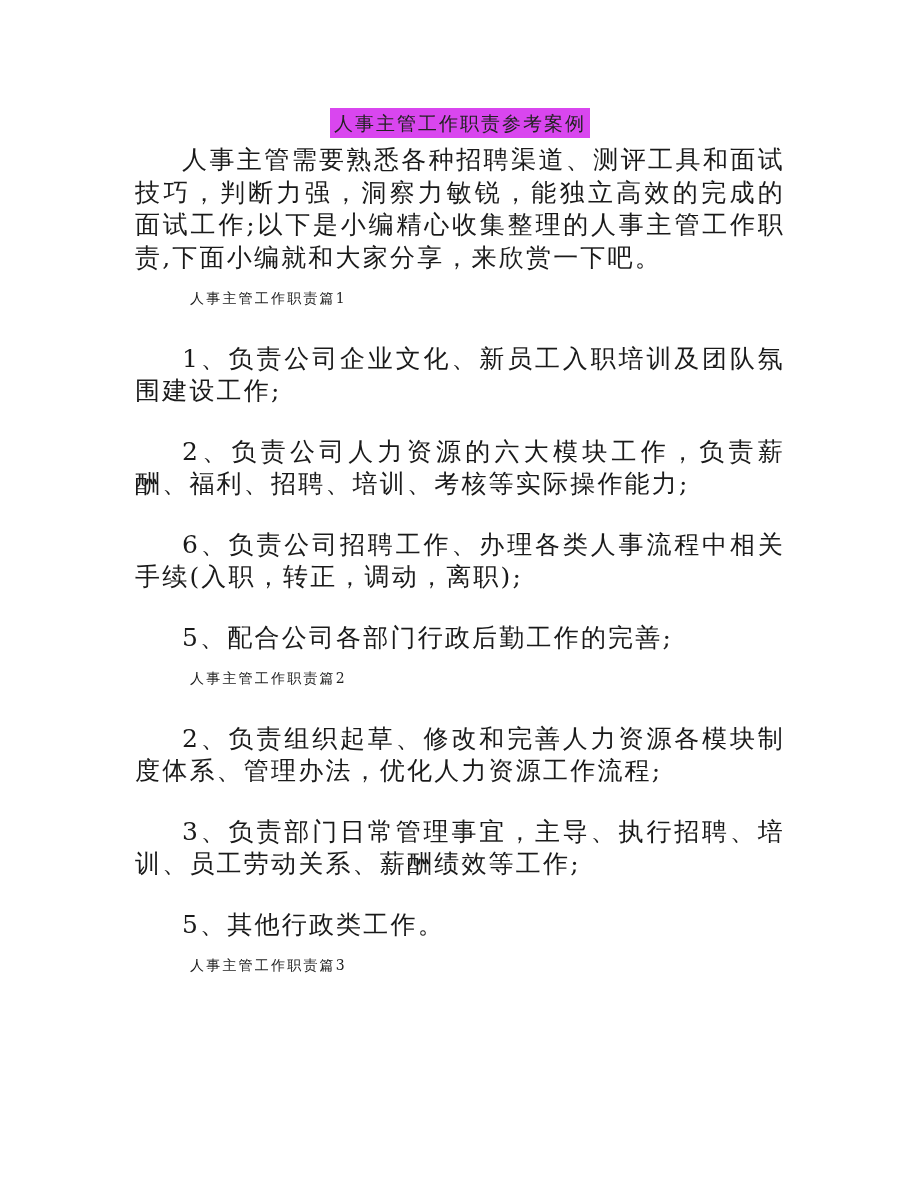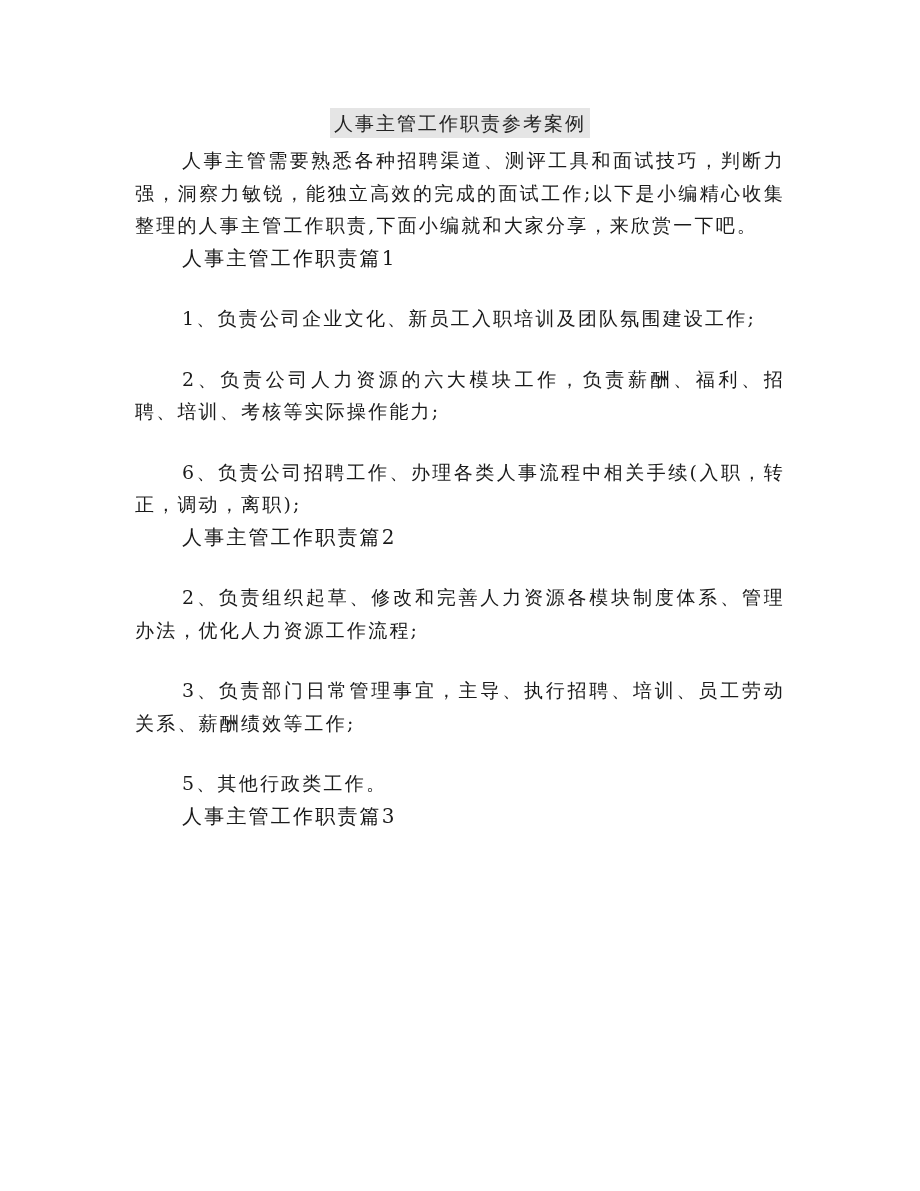--- a/index.html
+++ b/index.html
@@ -21,59 +21,60 @@
     top: 108px;
     width: 650px;
   }
   .title-row {
     text-align: center;
     margin: 0 0 6px 0;
     height: 30px;
   }
   .title {
     display: inline-block;
-    background: #e5e5e5;
+    background: #d946ef;
     font-size: 19px;
     letter-spacing: 2px;
     line-height: 30px;
     padding: 0 4px;
     color: #222;
   }
   p.para {
     margin: 0;
-    font-size: 19px;
+    font-size: 25px;
     line-height: 32.5px;
     letter-spacing: 2.2px;
     text-indent: 47px;
     text-align: justify;
     text-align-last: left;
   }
   p.gap { margin-top: 28px; }
   p.heading {
-    margin: 0;
-    font-size: 20px;
+    margin: 8px;
+    font-size: 14px;
     line-height: 32.5px;
     letter-spacing: 2.2px;
     text-indent: 47px;
   }
 </style>
 </head>
 <body>
 
 <div class="page">
   <div class="title-row">
     <span class="title">人事主管工作职责参考案例</span>
   </div>
 
   <p class="para">人事主管需要熟悉各种招聘渠道、测评工具和面试技巧，判断力强，洞察力敏锐，能独立高效的完成的面试工作;以下是小编精心收集整理的人事主管工作职责,下面小编就和大家分享，来欣赏一下吧。</p>
 
   <p class="heading gap">人事主管工作职责篇1</p>
   <p class="para gap">1、负责公司企业文化、新员工入职培训及团队氛围建设工作;</p>
   <p class="para gap">2、负责公司人力资源的六大模块工作，负责薪酬、福利、招聘、培训、考核等实际操作能力;</p>
   <p class="para gap">6、负责公司招聘工作、办理各类人事流程中相关手续(入职，转正，调动，离职);</p>
+  <p class="para gap">5、配合公司各部门行政后勤工作的完善;</p>
 
   <p class="heading gap">人事主管工作职责篇2</p>
   <p class="para gap">2、负责组织起草、修改和完善人力资源各模块制度体系、管理办法，优化人力资源工作流程;</p>
   <p class="para gap">3、负责部门日常管理事宜，主导、执行招聘、培训、员工劳动关系、薪酬绩效等工作;</p>
   <p class="para gap">5、其他行政类工作。</p>
 
   <p class="heading gap">人事主管工作职责篇3</p>
 </div>
 
 </body></html>

